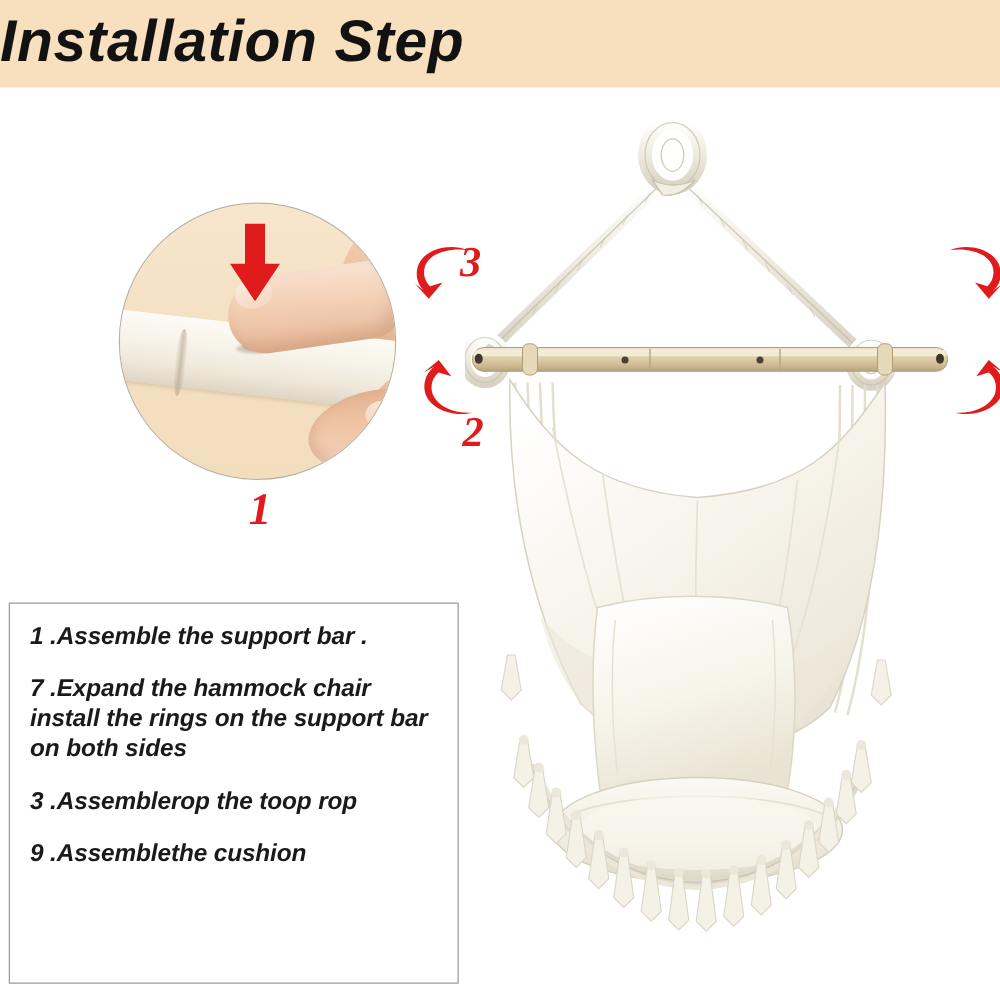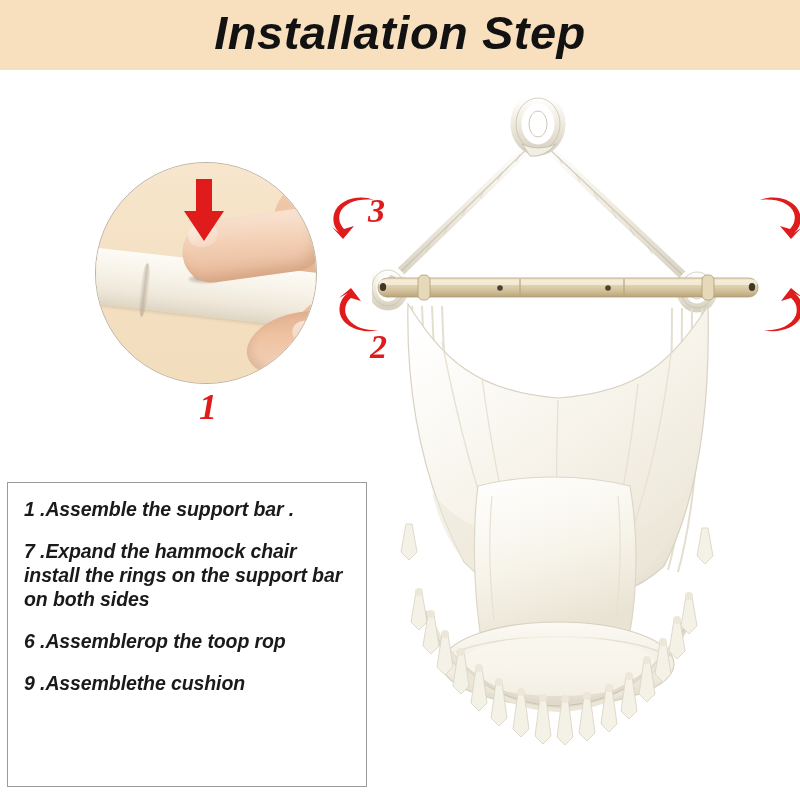--- a/index.html
+++ b/index.html
@@ -27,21 +27,20 @@
     height: 70px;
     background: #f8dfbe;
   }
   #page-title {
     position: absolute;
     left: 0;
     top: 0;
     width: 800px;
     height: 70px;
     line-height: 66px;
-    text-align: center;
     font-family: "Liberation Sans", sans-serif;
     font-size: 47px;
     font-weight: bold;
     font-style: italic;
     letter-spacing: 0.5px;
     color: #121212;
     white-space: nowrap;
   }
 
   
@@ -468,17 +467,17 @@
       <circle cx="275" cy="568" r="4"></circle>
         <circle cx="291" cy="550" r="4"></circle>
       <circle cx="305" cy="528" r="4"></circle>
         <circle cx="317" cy="504" r="4"></circle>
     </g>
   </svg>
 
   <div id="instruction-panel">
     <div class="instruction-line">1 .Assemble the support bar .</div>
     <div class="instruction-line">7 .Expand the hammock chair install the rings on the support bar on both sides</div>
-    <div class="instruction-line">6 .Assemblerop the toop rop</div>
+    <div class="instruction-line">3 .Assemblerop the toop rop</div>
     <div class="instruction-line">9 .Assemblethe cushion</div>
   </div>
 
 </div>
 
 </body></html>

